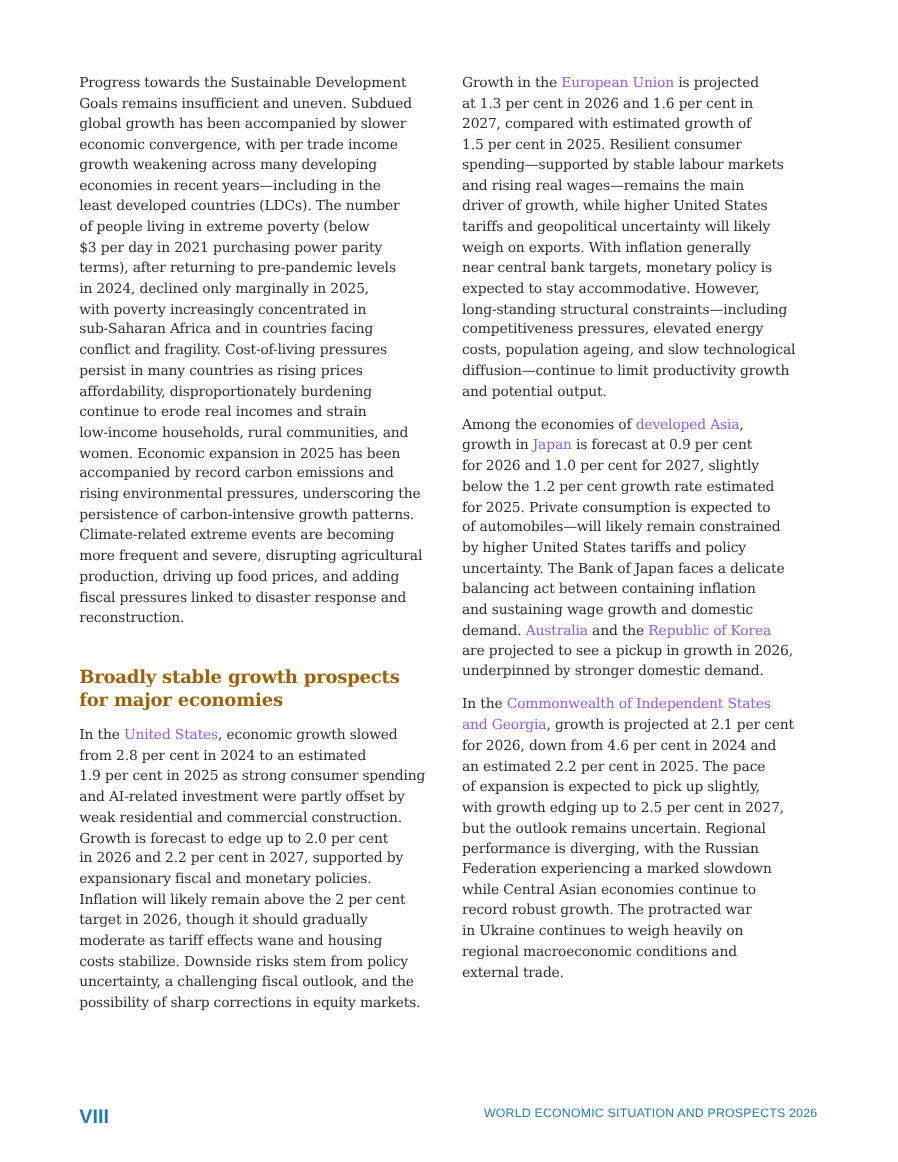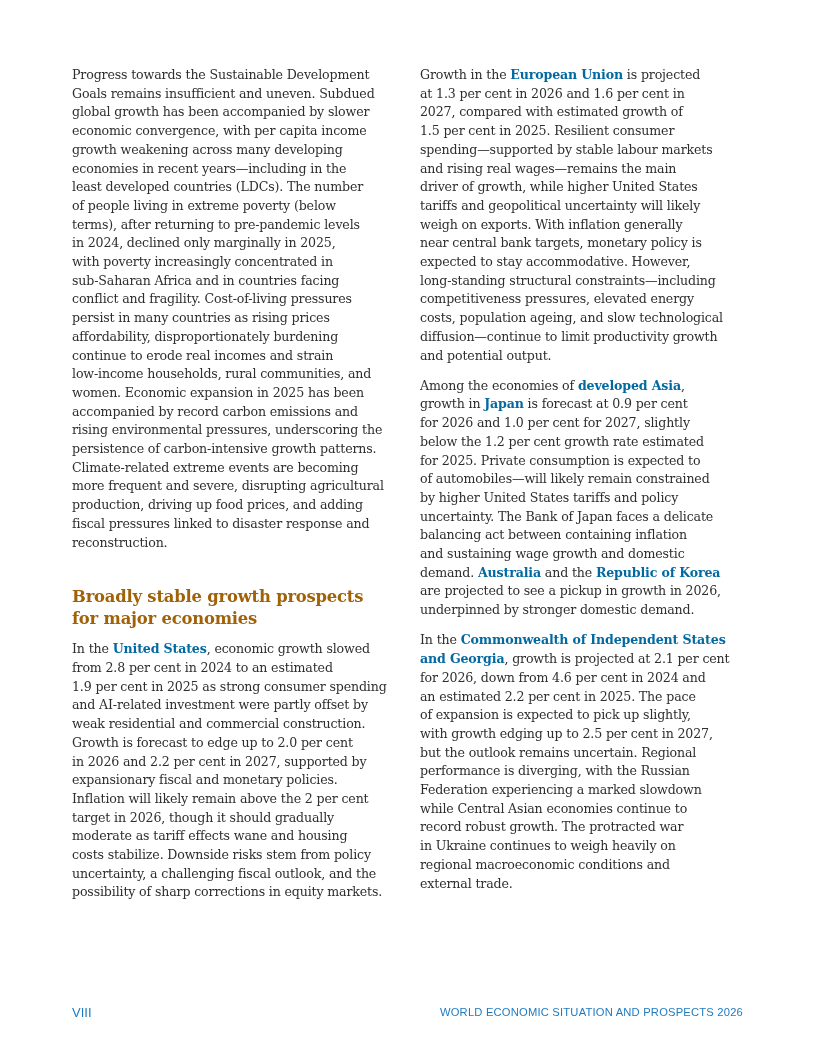--- a/index.html
+++ b/index.html
@@ -11,56 +11,57 @@
       font-family: "DejaVu Serif", "Liberation Serif", serif;
       font-size: 12.6px;
       line-height: 18.7px;
       color: #2e2e2e;
       letter-spacing: -0.15px;
     }
     .col-left { left: 72px; width: 330px; }
     .col-right { left: 420px; width: 330px; }
     .para { margin: 0 0 11.5px 0; }
     .line { display: block; white-space: nowrap; }
-    .b { font-weight: bold; color: #0369a1; }
+    .b { font-weight: normal; color: #8b5cf6; }
     .heading {
       font-family: "DejaVu Serif", "Liberation Serif", serif;
       font-weight: bold;
       font-size: 16.4px;
       line-height: 21.5px;
       color: #a16207;
       margin: 34px 0 11px 0;
       letter-spacing: -0.2px;
     }
     .footer-page {
       position: absolute; left: 72px; top: 1005px;
       font-family: "Liberation Sans", "DejaVu Sans", sans-serif;
-      font-weight: normal; font-size: 13px; color: #1f7bc1;
+      font-weight: bold; font-size: 18px; color: #1f7bc1;
     }
     .footer-title {
       position: absolute; right: 73px; top: 1006px;
       font-family: "Liberation Sans", "DejaVu Sans", sans-serif;
       font-size: 11.2px; color: #1f7bc1; letter-spacing: 0.2px;
     }
   </style>
 </head>
 <body>
 
 <div class="page">
 
   <div class="col col-left">
     <p class="para">
       <span class="line">Progress towards the Sustainable Development</span>
       <span class="line">Goals remains insufficient and uneven. Subdued</span>
       <span class="line">global growth has been accompanied by slower</span>
-      <span class="line">economic convergence, with per capita income</span>
+      <span class="line">economic convergence, with per trade income</span>
       <span class="line">growth weakening across many developing</span>
       <span class="line">economies in recent years—including in the</span>
       <span class="line">least developed countries (LDCs). The number</span>
       <span class="line">of people living in extreme poverty (below</span>
+      <span class="line">$3 per day in 2021 purchasing power parity</span>
       <span class="line">terms), after returning to pre-pandemic levels</span>
       <span class="line">in 2024, declined only marginally in 2025,</span>
       <span class="line">with poverty increasingly concentrated in</span>
       <span class="line">sub-Saharan Africa and in countries facing</span>
       <span class="line">conflict and fragility. Cost-of-living pressures</span>
       <span class="line">persist in many countries as rising prices</span>
       <span class="line">affordability, disproportionately burdening</span>
       <span class="line">continue to erode real incomes and strain</span>
       <span class="line">low-income households, rural communities, and</span>
       <span class="line">women. Economic expansion in 2025 has been</span>

